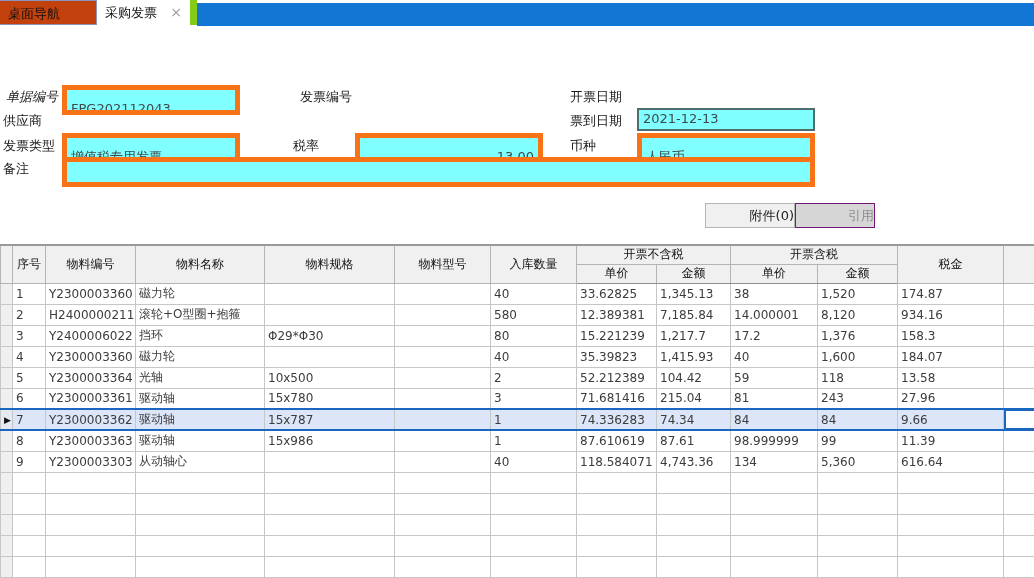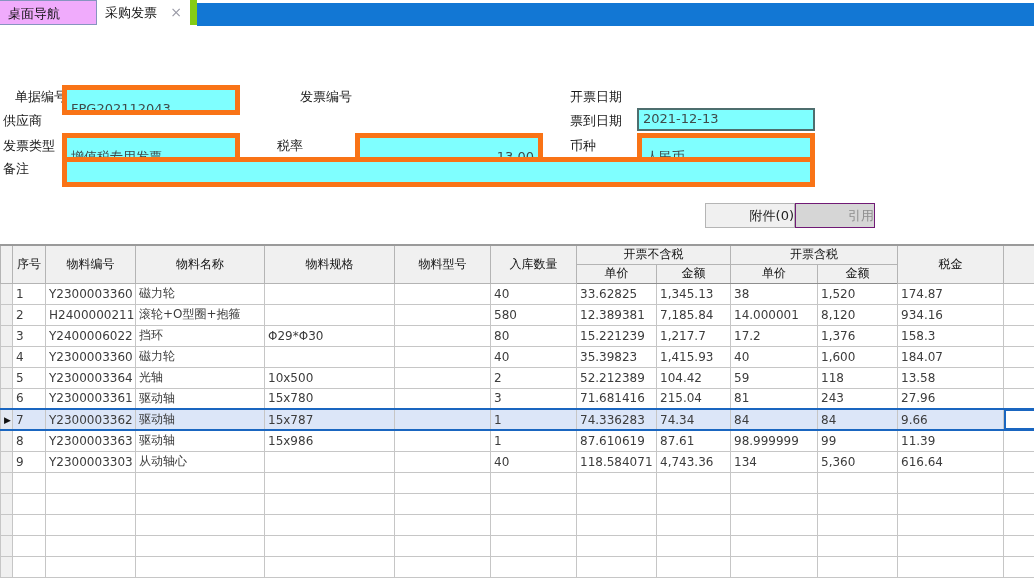--- a/index.html
+++ b/index.html
@@ -10,21 +10,21 @@
     background:#fff; overflow:hidden;
   }
 
   
   .tabbar { position:absolute; left:0; top:0; width:1034px; height:26px; }
   .tab {
     position:absolute; top:0; height:25px; line-height:25px;
     font-size:13px; color:#111; padding-left:8px; cursor:default;
   }
   .tab-inactive {
-    left:0; width:97px; background:#f0abfc;
+    left:0; width:97px; background:#c2410c;
     border:1px solid #8794c0; border-left:none;
   }
   .tab-active {
     left:97px; width:100px; background:#fff;
     border-right:7px solid #84cc16;
   }
   .tab-close {
     position:absolute; right:8px; top:0; color:#9a9aa6;
     font-size:14px; line-height:25px; cursor:pointer;
   }
@@ -76,36 +76,36 @@
 
   <div class="tabbar">
     <div class="tab tab-inactive">桌面导航</div>
     <div class="tab tab-active">
       <span>采购发票</span>
       <span class="tab-close">×</span>
     </div>
     <div class="tab-strip" style="background:#1277D4;"></div>
   </div>
 
-  <div class="flabel" style="left:15px; top:88px;">单据编号</div>
+  <div class="flabel" style="left:6px; top:88px;font-style:italic;">单据编号</div>
   <div class="ffield" style="left:62px; top:85px; width:178px; height:21px;">FPG202112043</div>
 
   <div class="flabel" style="left:300px; top:88px;">发票编号</div>
 
   <div class="flabel" style="left:570px; top:88px;">开票日期</div>
 
   <div class="flabel" style="left:3px; top:112px;">供应商</div>
 
   <div class="flabel" style="left:570px; top:112px;">票到日期</div>
   <div class="ffield datefield" style="left:637px; top:108px; width:178px; height:23px;">2021-12-13</div>
 
   <div class="flabel" style="left:3px; top:137px;">发票类型</div>
   <div class="ffield" style="left:62px; top:133px; width:178px; height:22px;">增值税专用发票</div>
 
-  <div class="flabel" style="left:277px; top:137px;">税率</div>
+  <div class="flabel" style="left:293px; top:137px;">税率</div>
   <div class="ffield num" style="left:355px; top:133px; width:188px; height:22px;">13.00</div>
 
   <div class="flabel" style="left:570px; top:137px;">币种</div>
   <div class="ffield" style="left:637px; top:133px; width:178px; height:22px;">人民币</div>
 
   <div class="flabel" style="left:3px; top:160px;">备注</div>
   <div class="ffield" style="left:62px; top:157px; width:753px; height:21px;"></div>
 
   <div class="btn btn-attach">附件(0)</div>
   <div class="btn btn-ref">引用</div>

